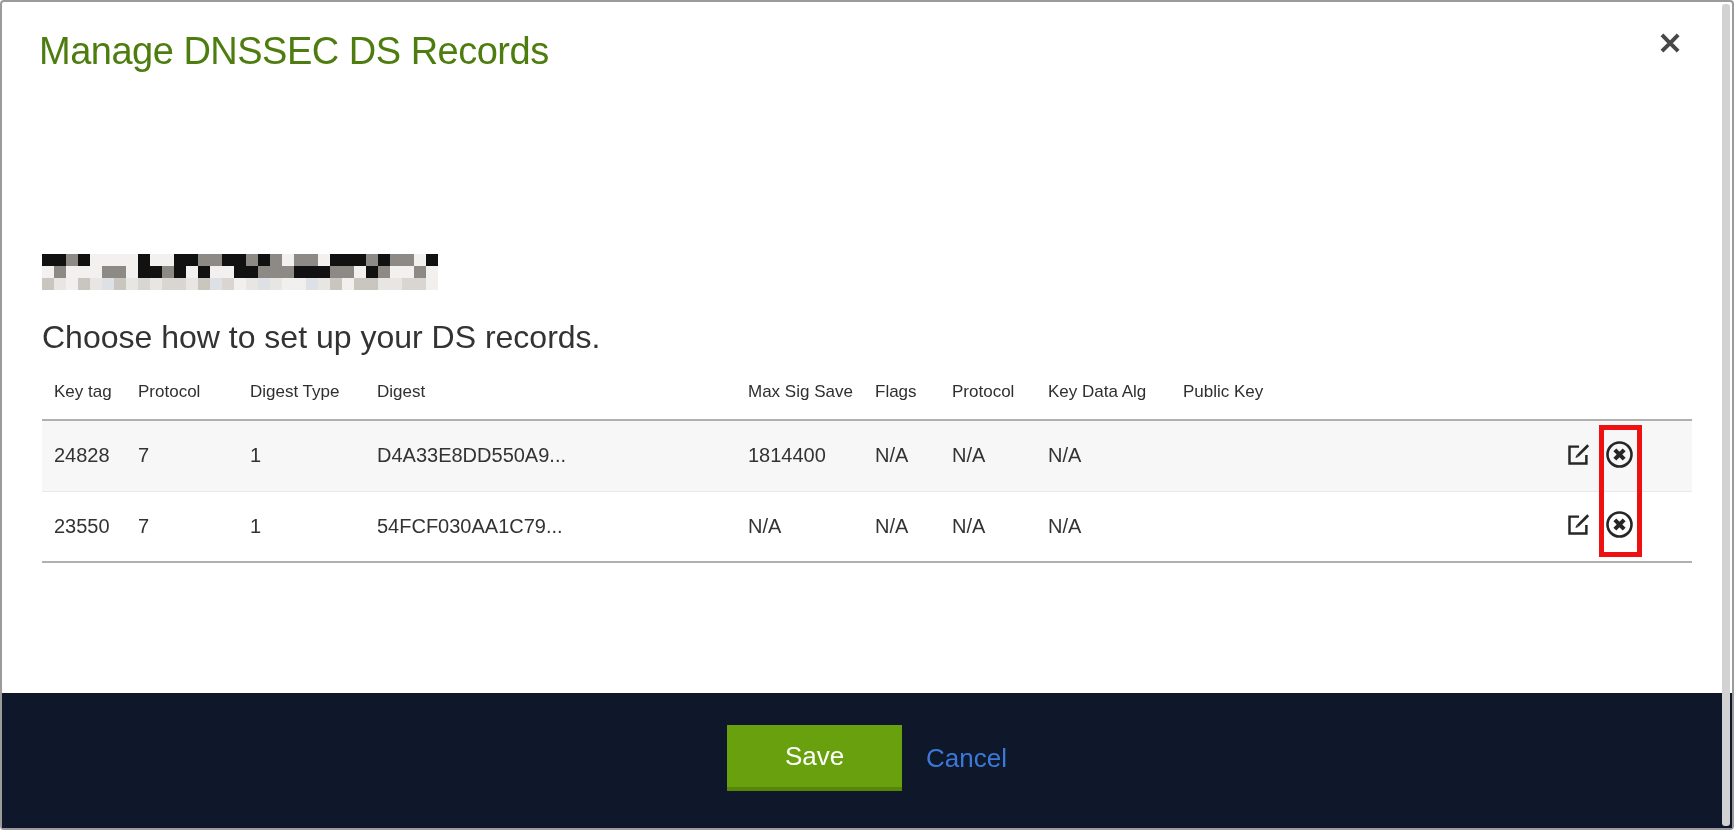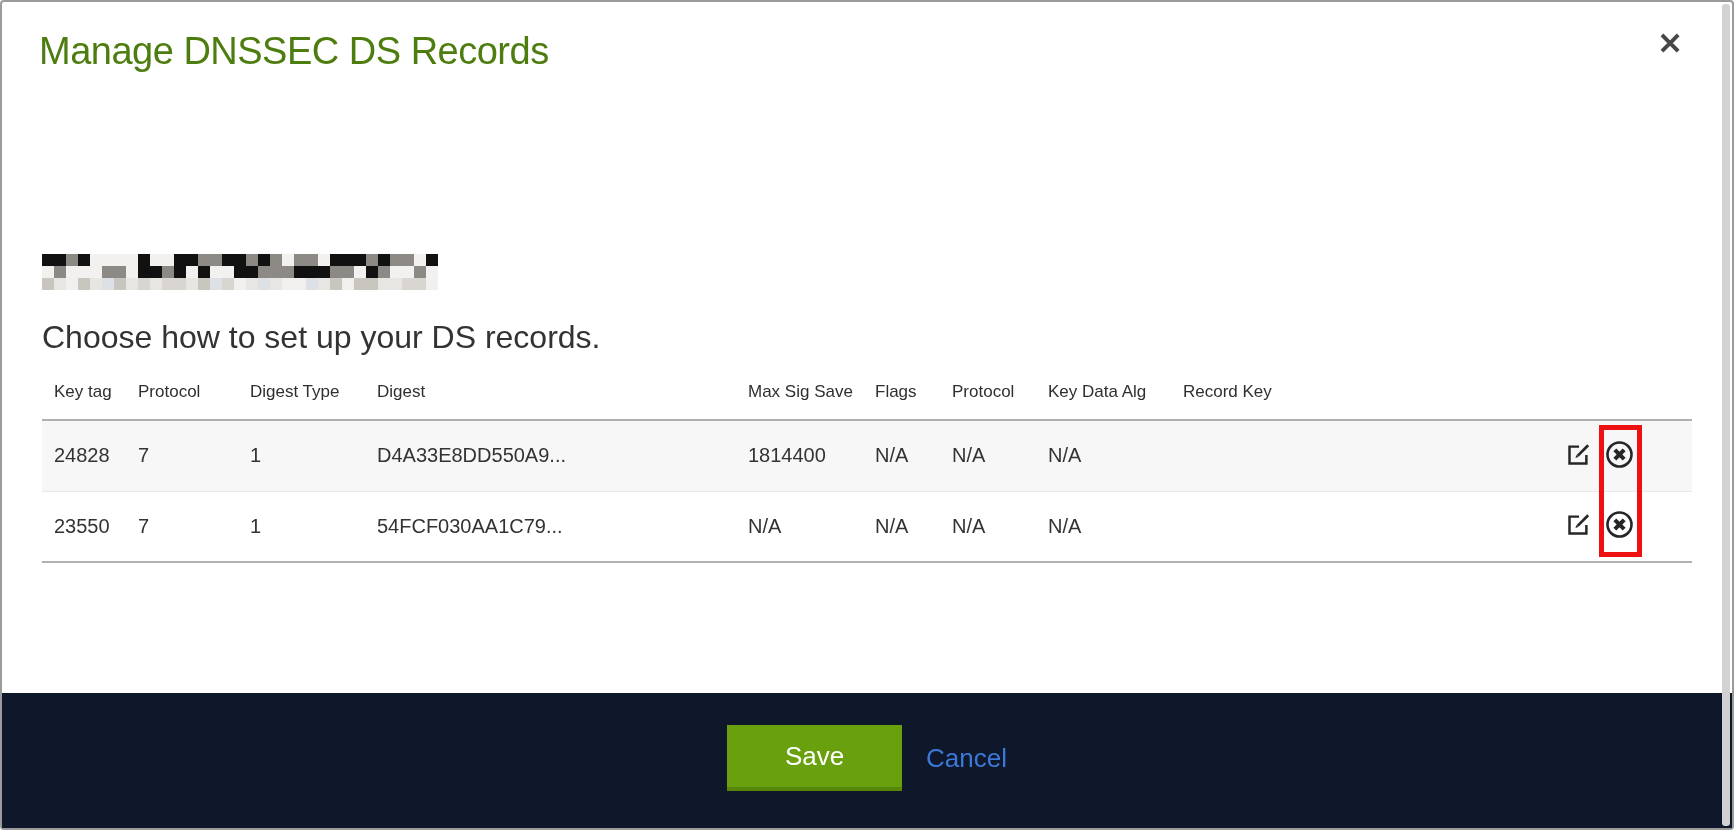--- a/index.html
+++ b/index.html
@@ -211,21 +211,21 @@
       <thead>
         <tr>
           <th>Key tag</th>
           <th>Protocol</th>
           <th>Digest Type</th>
           <th>Digest</th>
           <th>Max Sig Save</th>
           <th>Flags</th>
           <th>Protocol</th>
           <th>Key Data Alg</th>
-          <th>Record Key</th>
+          <th>Public Key</th>
           <th></th>
         </tr>
       </thead>
       <tbody>
         <tr class="row-odd">
           <td>24828</td>
           <td>7</td>
           <td>1</td>
           <td>D4A33E8DD550A9...</td>
           <td>1814400</td>

